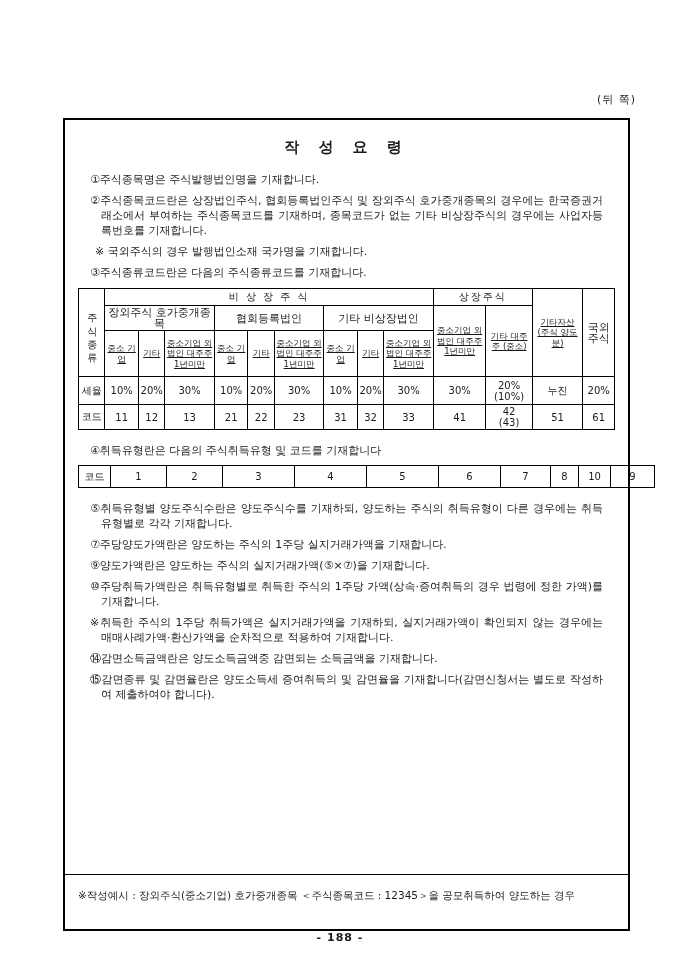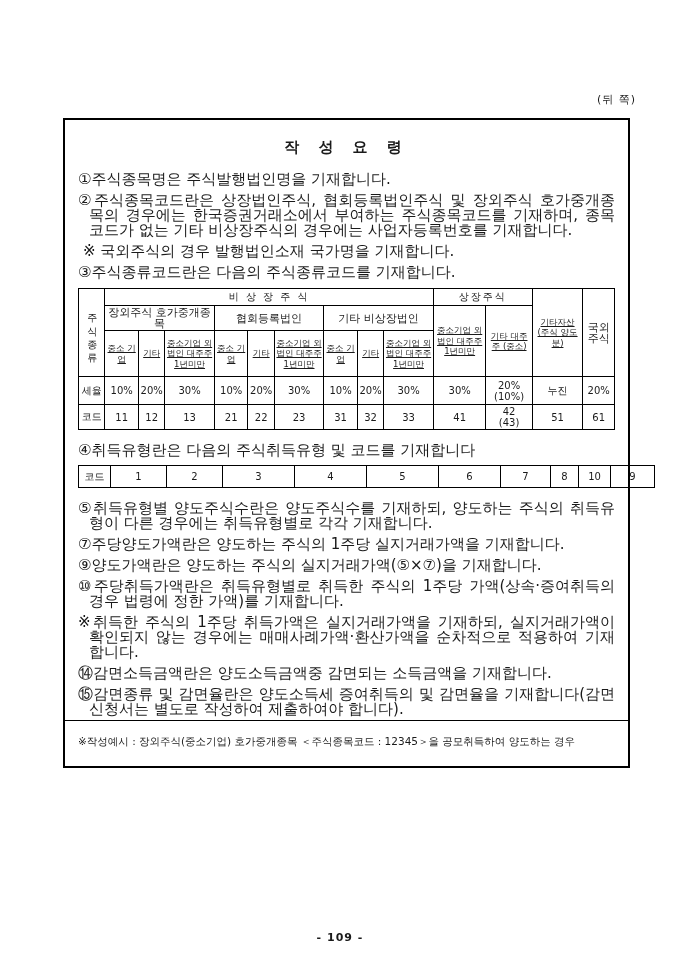--- a/index.html
+++ b/index.html
@@ -11,31 +11,31 @@
     font-family:"DejaVu Sans","Liberation Sans",sans-serif;
     position:relative;
     overflow:hidden;
   }
   .side-note{
     position:absolute; top:92px; right:44px;
     font-size:11px; letter-spacing:1px;
   }
   .doc-box{
     position:absolute; top:118px; left:63px;
-    width:567px; height:650px;
+    width:567px; height:813px;
     border:2px solid #000;
     padding:6px 13px 0 13px;
     display:flex; flex-direction:column;
   }
   .title{
     font-size:15px; font-weight:bold; text-align:center;
     letter-spacing:7px; margin:12px 0 12px 0;
   }
   .para{
-    font-size:15px; line-height:15px; margin:3px 0;
+    font-size:11px; line-height:15px; margin:3px 12px;
     padding-left:11px; text-indent:-11px; text-align:justify;
   }
   .para.note{ padding-left:16px; text-indent:-11px; }
   table{
     border-collapse:collapse; table-layout:fixed; width:100%;
   }
   th,td{
     border:1px solid #000; text-align:center; vertical-align:middle;
     padding:1px 1px; font-weight:normal;
   }
@@ -203,13 +203,13 @@
 
   <div class="spacer"></div>
 
   <div class="example-rule"></div>
   <div class="example">
     <p>※작성예시 : 장외주식(중소기업) 호가중개종목 ＜주식종목코드 : 12345＞을 공모취득하여 양도하는 경우</p>
   </div>
 
 </div>
 
-<div class="page-number">- 109 -</div>
+<div class="page-number">- 188 -</div>
 
 </body></html>

